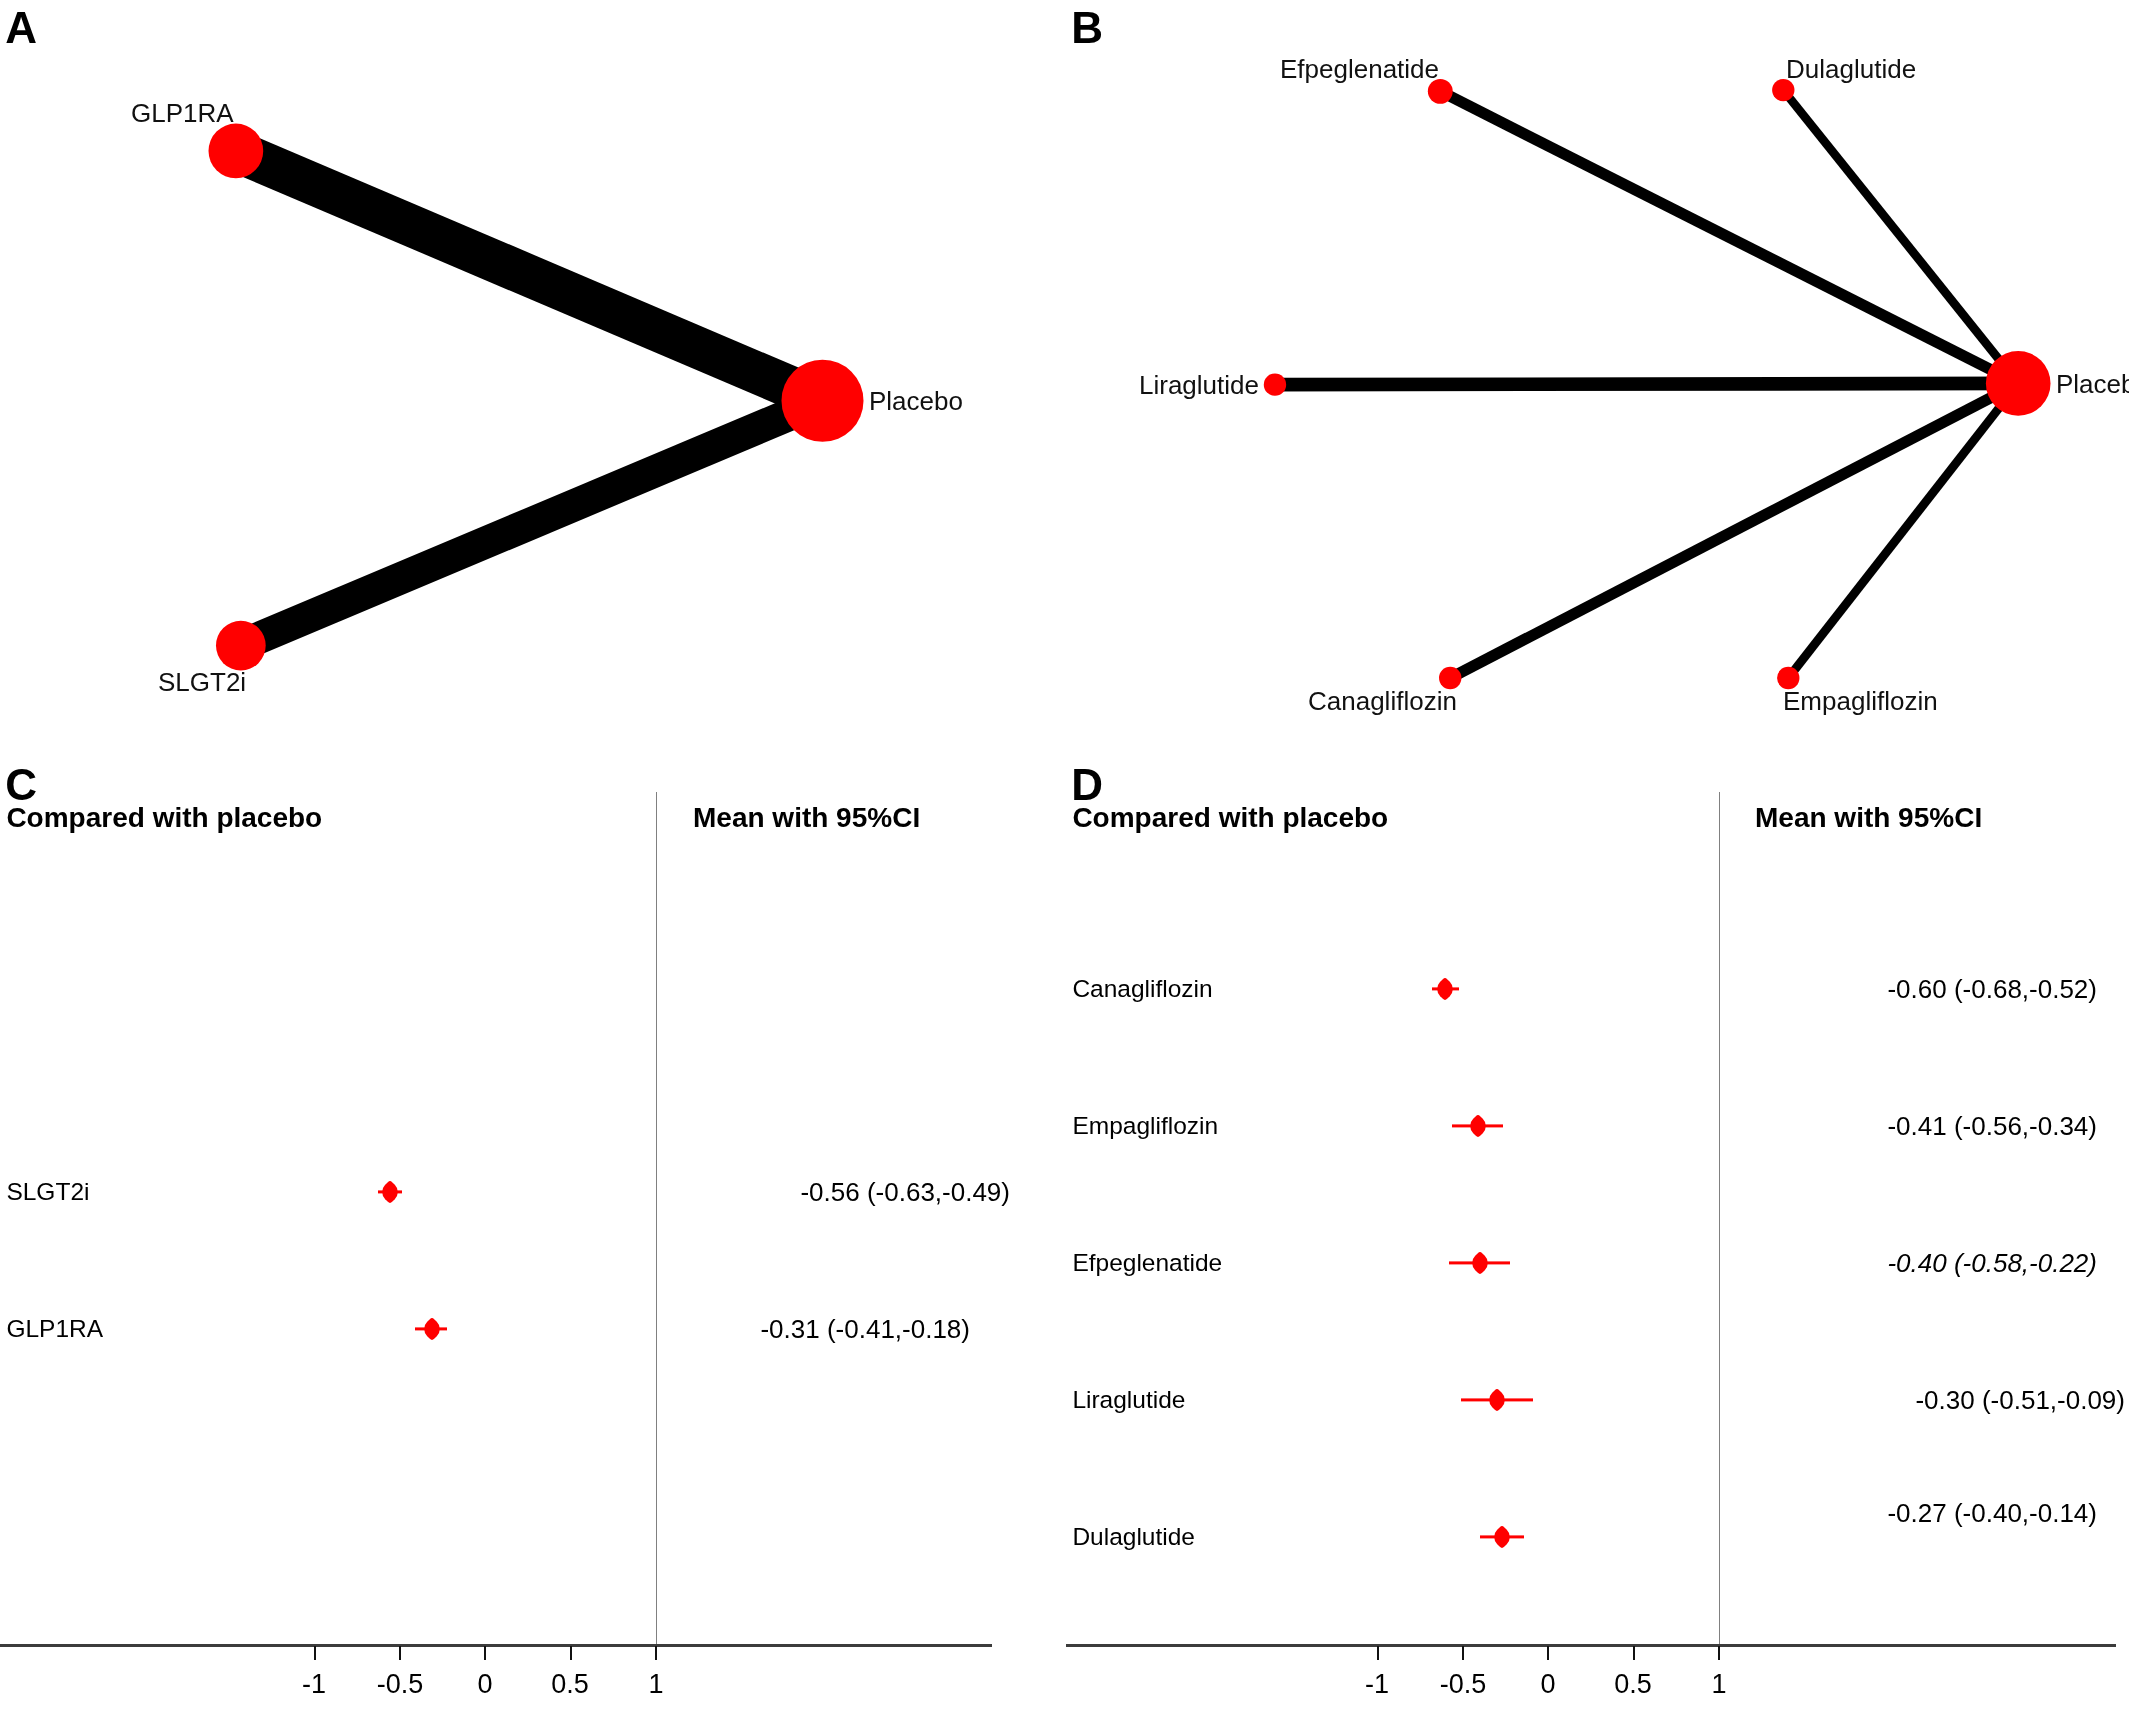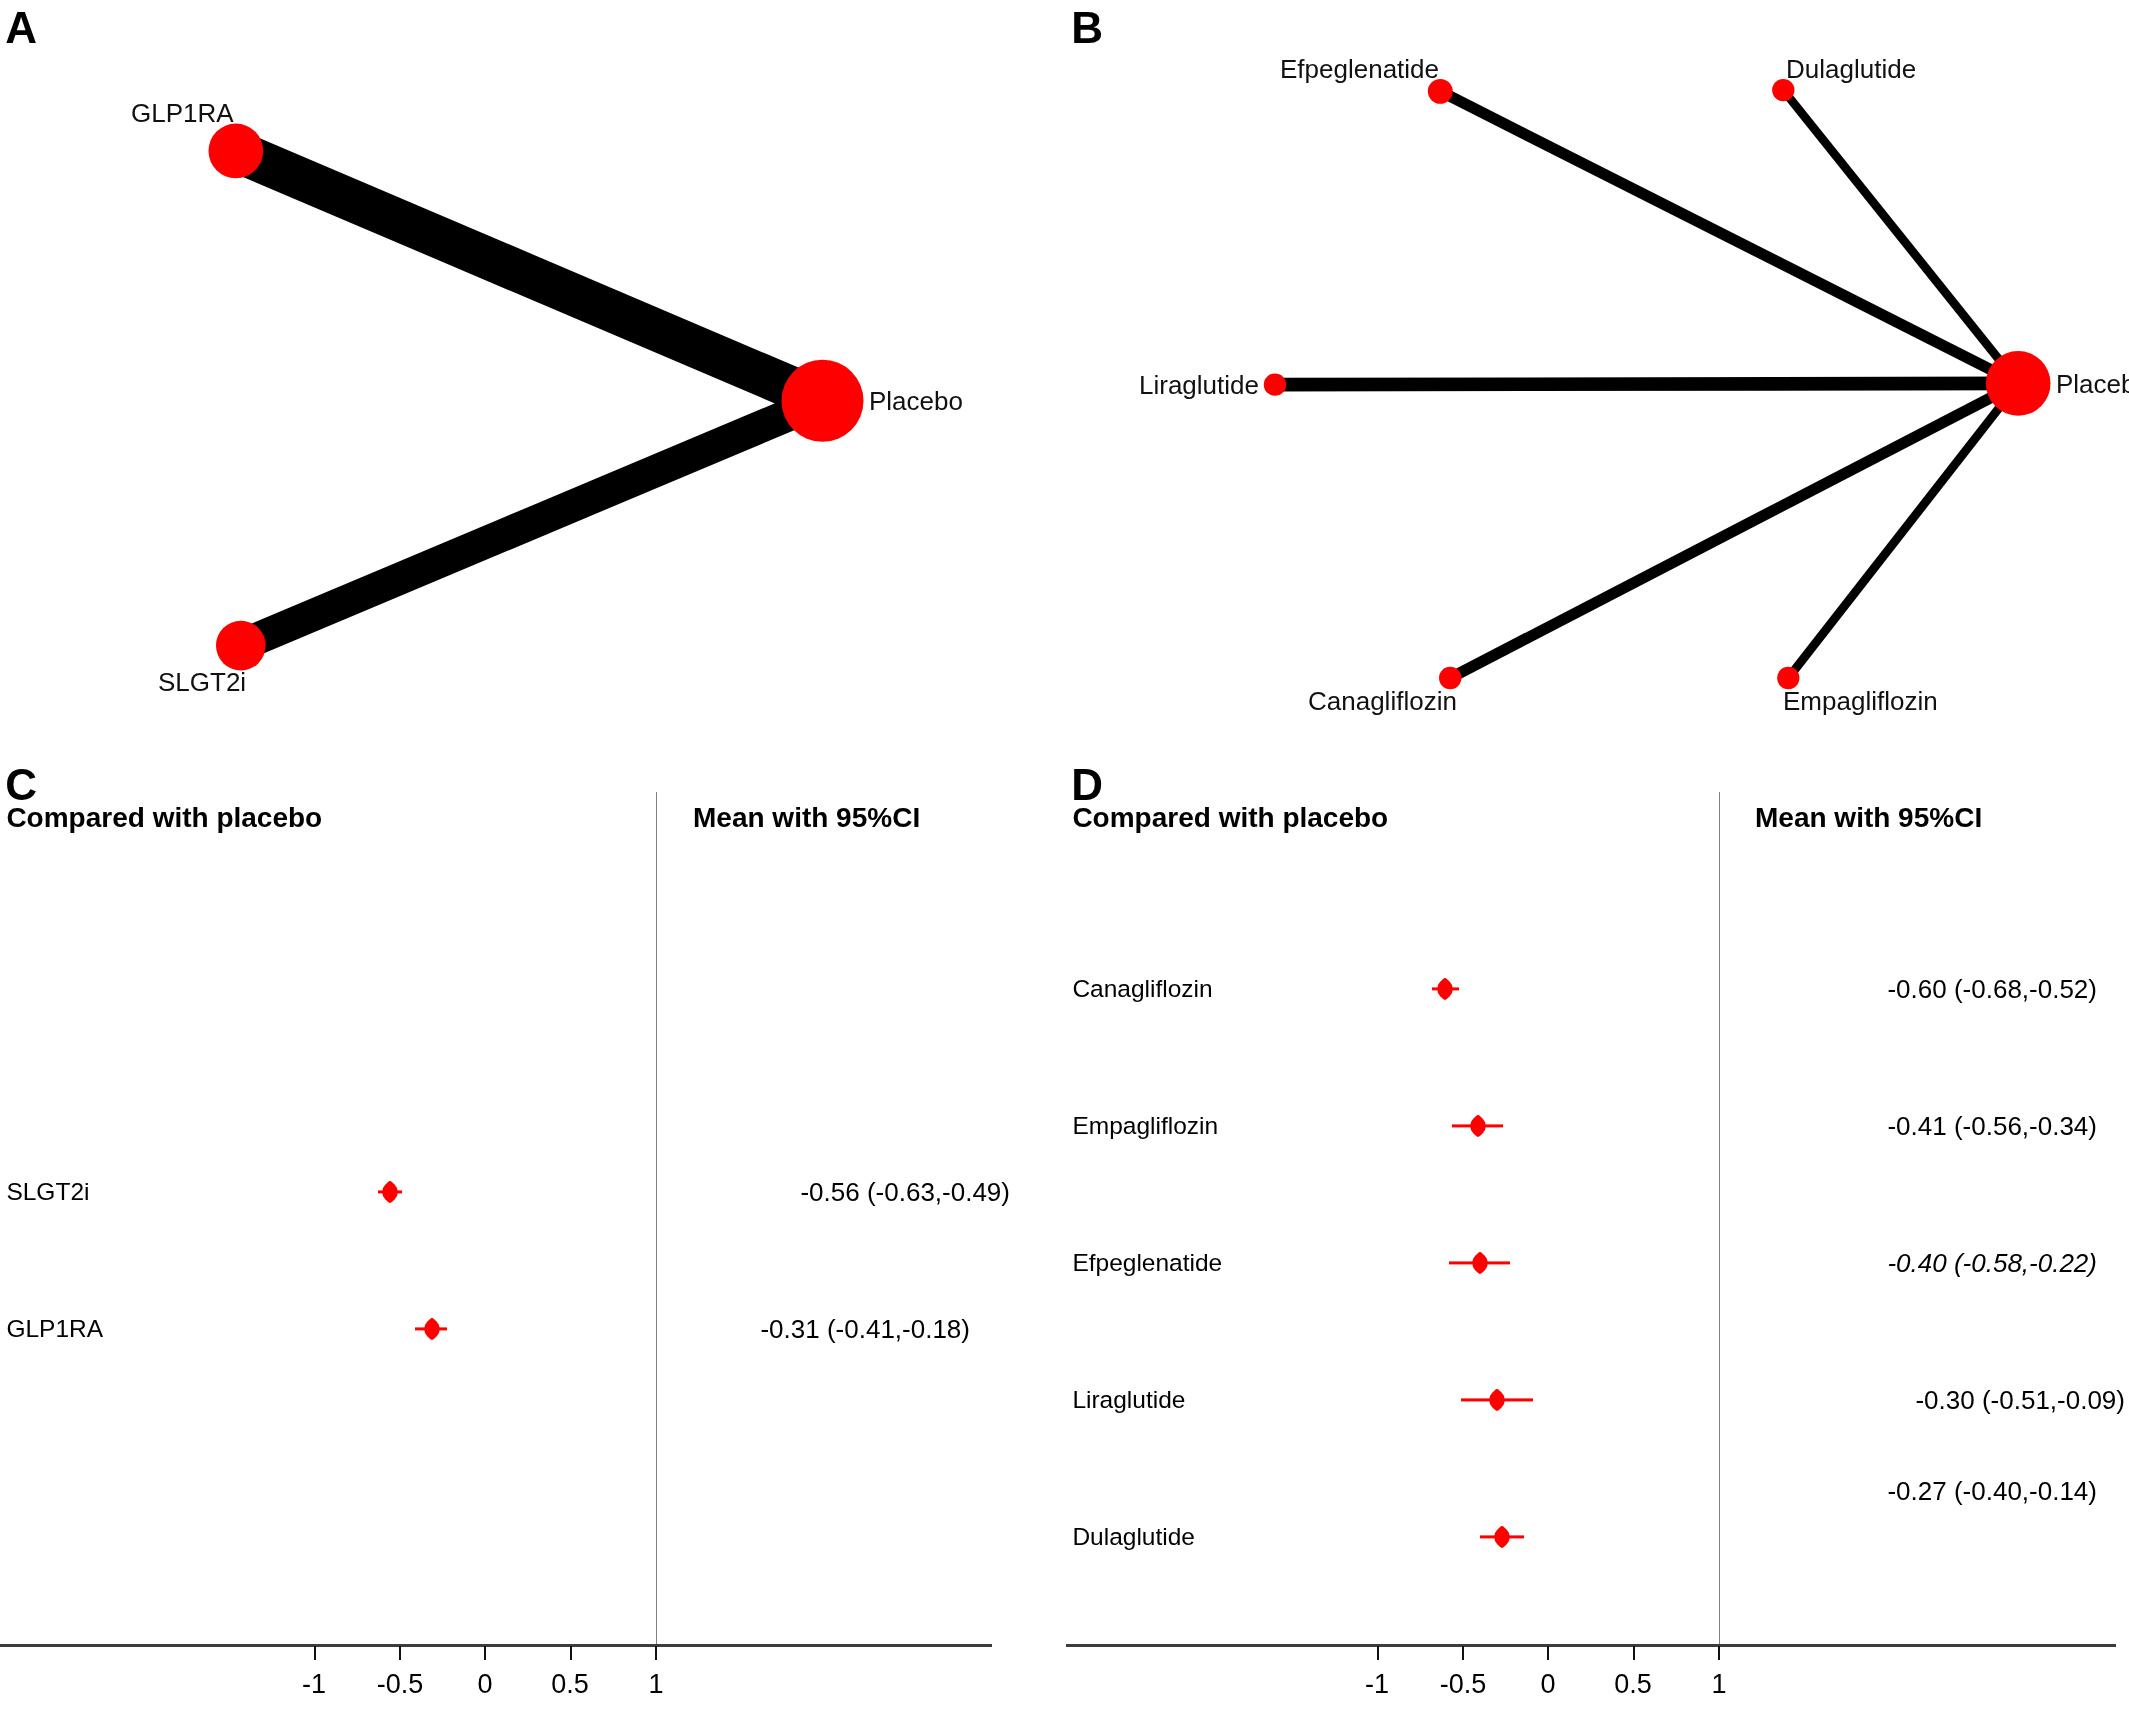--- a/index.html
+++ b/index.html
@@ -212,16 +212,16 @@
       <div class="ci-line" style="left: 383px; width: 61px; top: 516px;"></div>
       <div class="diamond" style="width: 17px; height: 17px; left: 414px; top: 516px;"></div>
       <div class="row-value" style="left: 1031px; top: 516px; transform: translate(-100%, -50%); font-style: italic;">-0.40 (-0.58,-0.22)</div>
       <div class="row-label" style="left: 6.4px; top: 653px;">Liraglutide</div>
       <div class="ci-line" style="left: 395px; width: 72px; top: 653px;"></div>
       <div class="diamond" style="width: 17px; height: 17px; left: 431px; top: 653px;"></div>
       <div class="row-value" style="left: 1023px; top: 653px; transform: translate(-100%, -50%); margin-left: 36px;">-0.30 (-0.51,-0.09)</div>
       <div class="row-label" style="left: 6.4px; top: 790px;">Dulaglutide</div>
       <div class="ci-line" style="left: 414px; width: 44px; top: 790px;"></div>
       <div class="diamond" style="width: 17px; height: 17px; left: 436px; top: 790px;"></div>
-      <div class="row-value" style="left: 1031px; top: 744px; transform: translate(-100%, -50%);">-0.27 (-0.40,-0.14)</div>
+      <div class="row-value" style="left: 1031px; top: 766px; transform: translate(-100%, -50%);">-0.27 (-0.40,-0.14)</div>
     </div>
 </div>
 
 
 </body></html>

